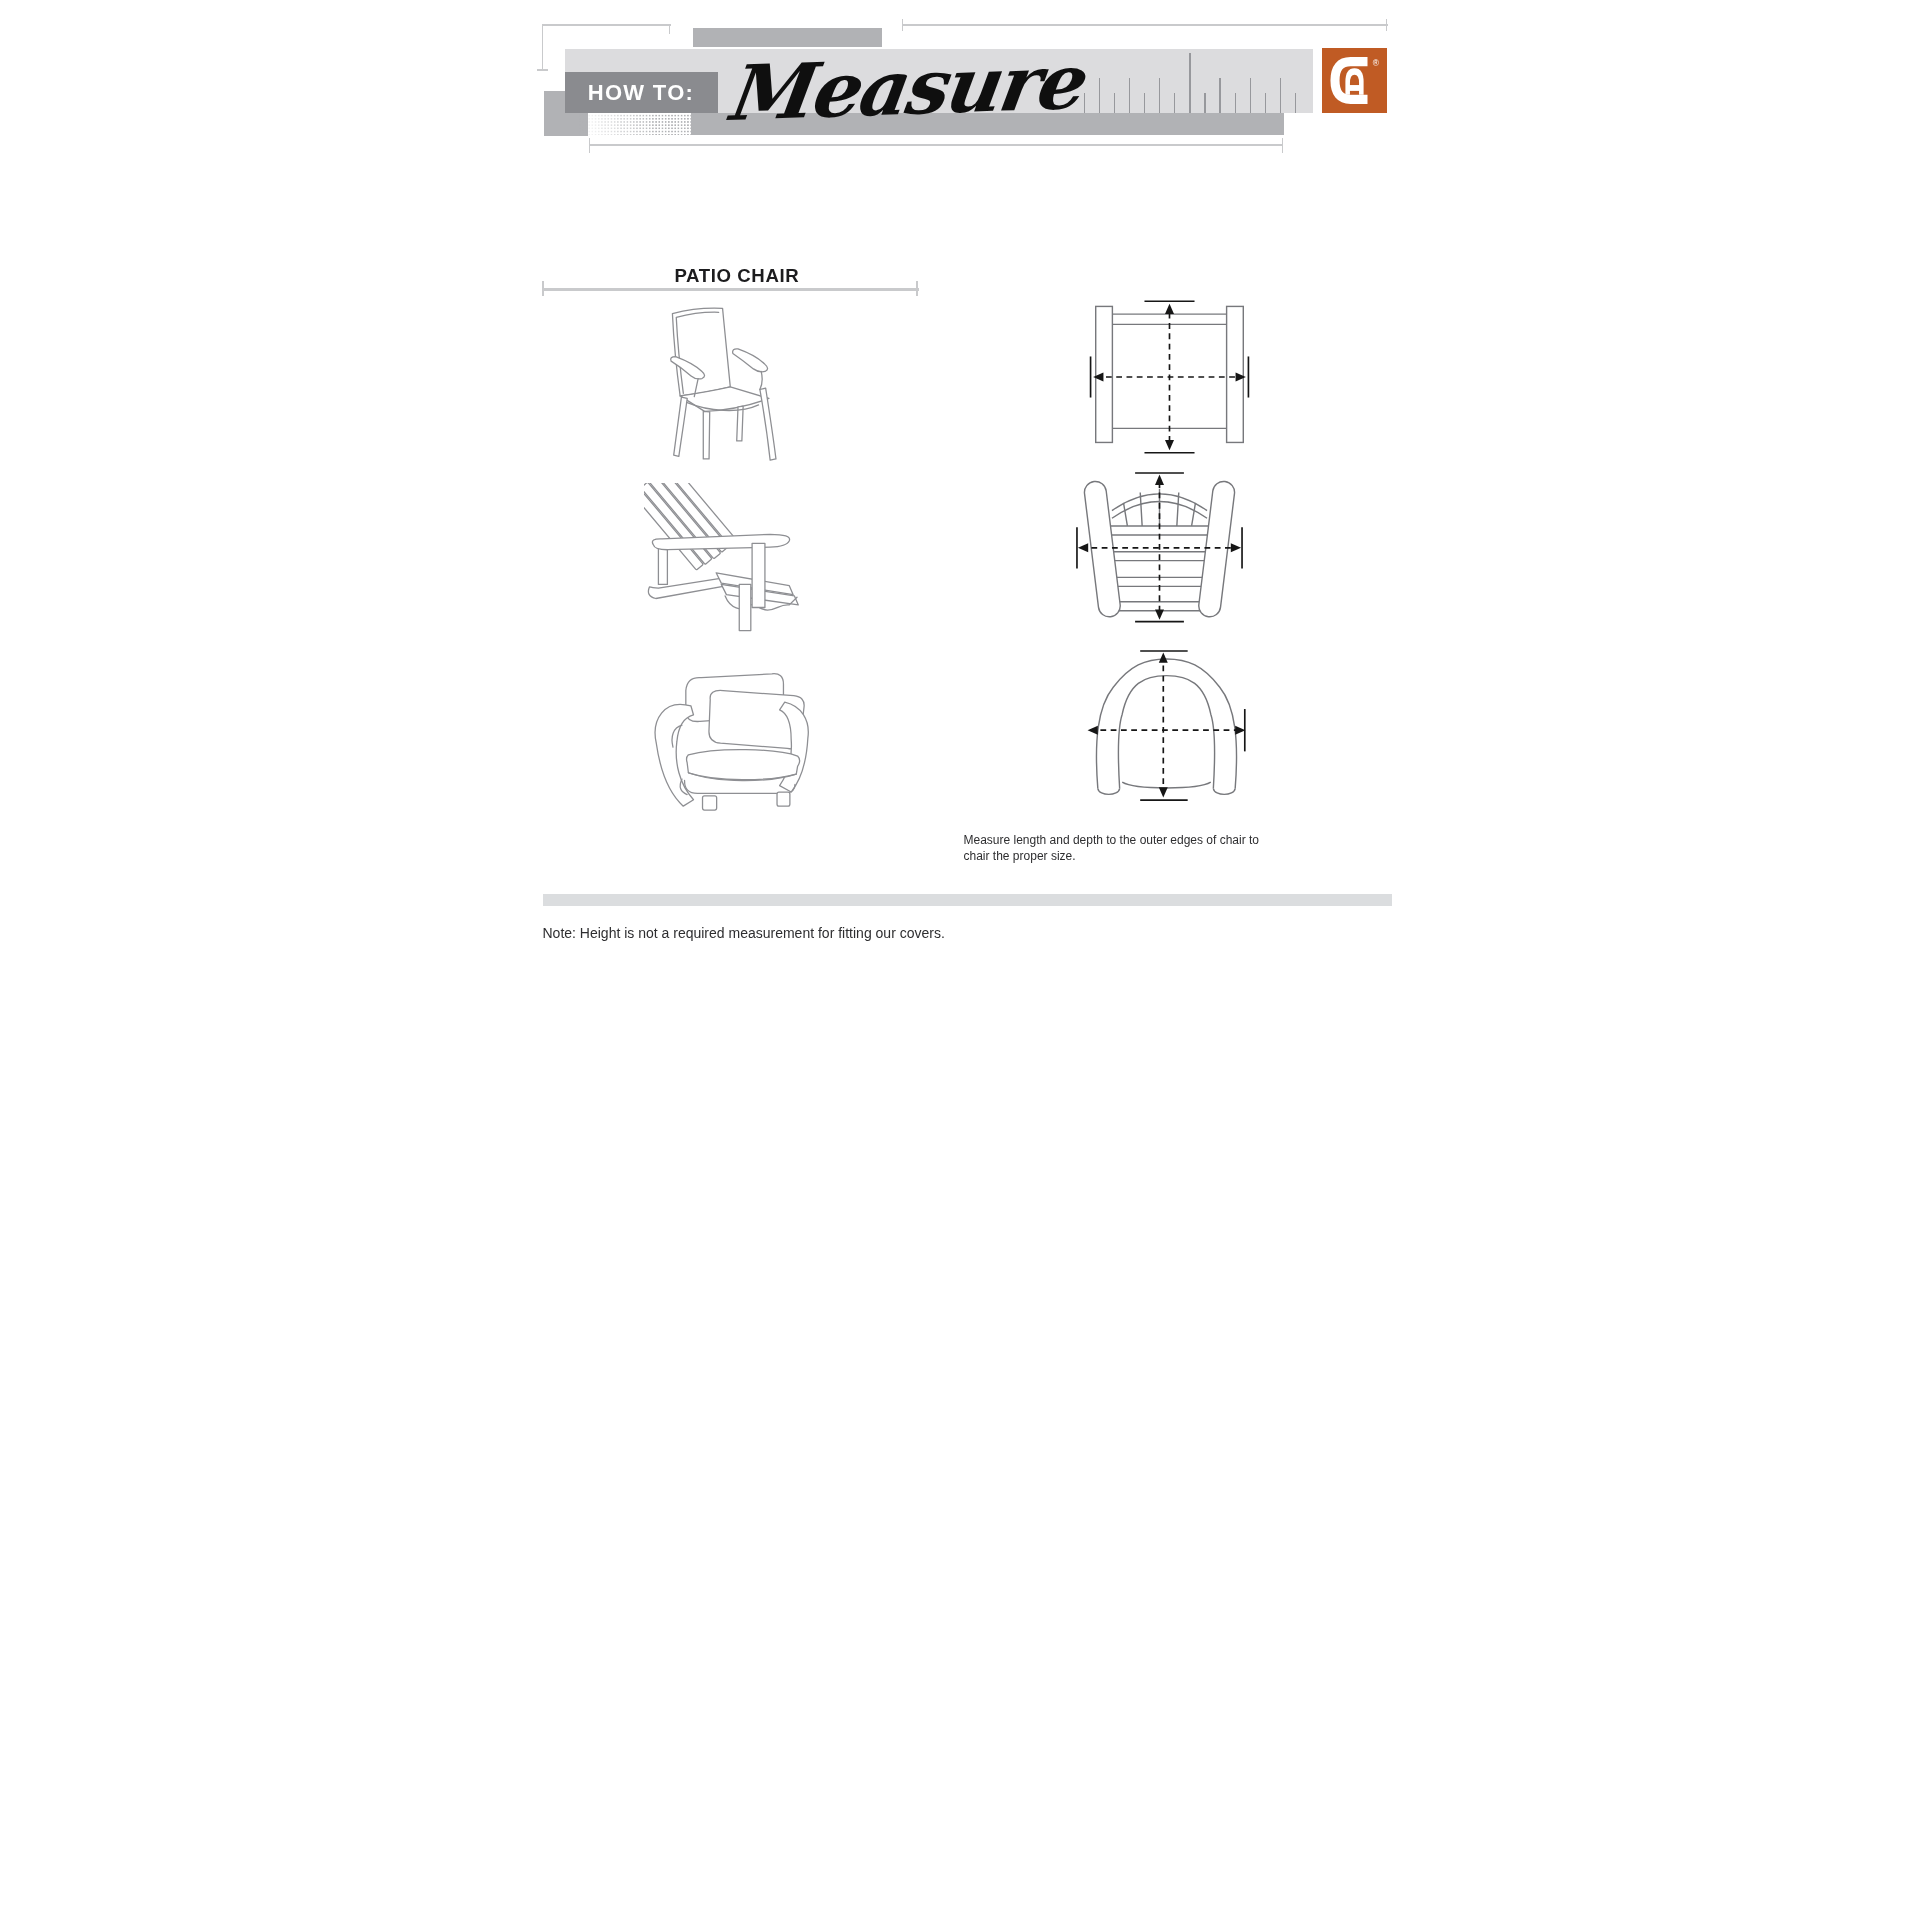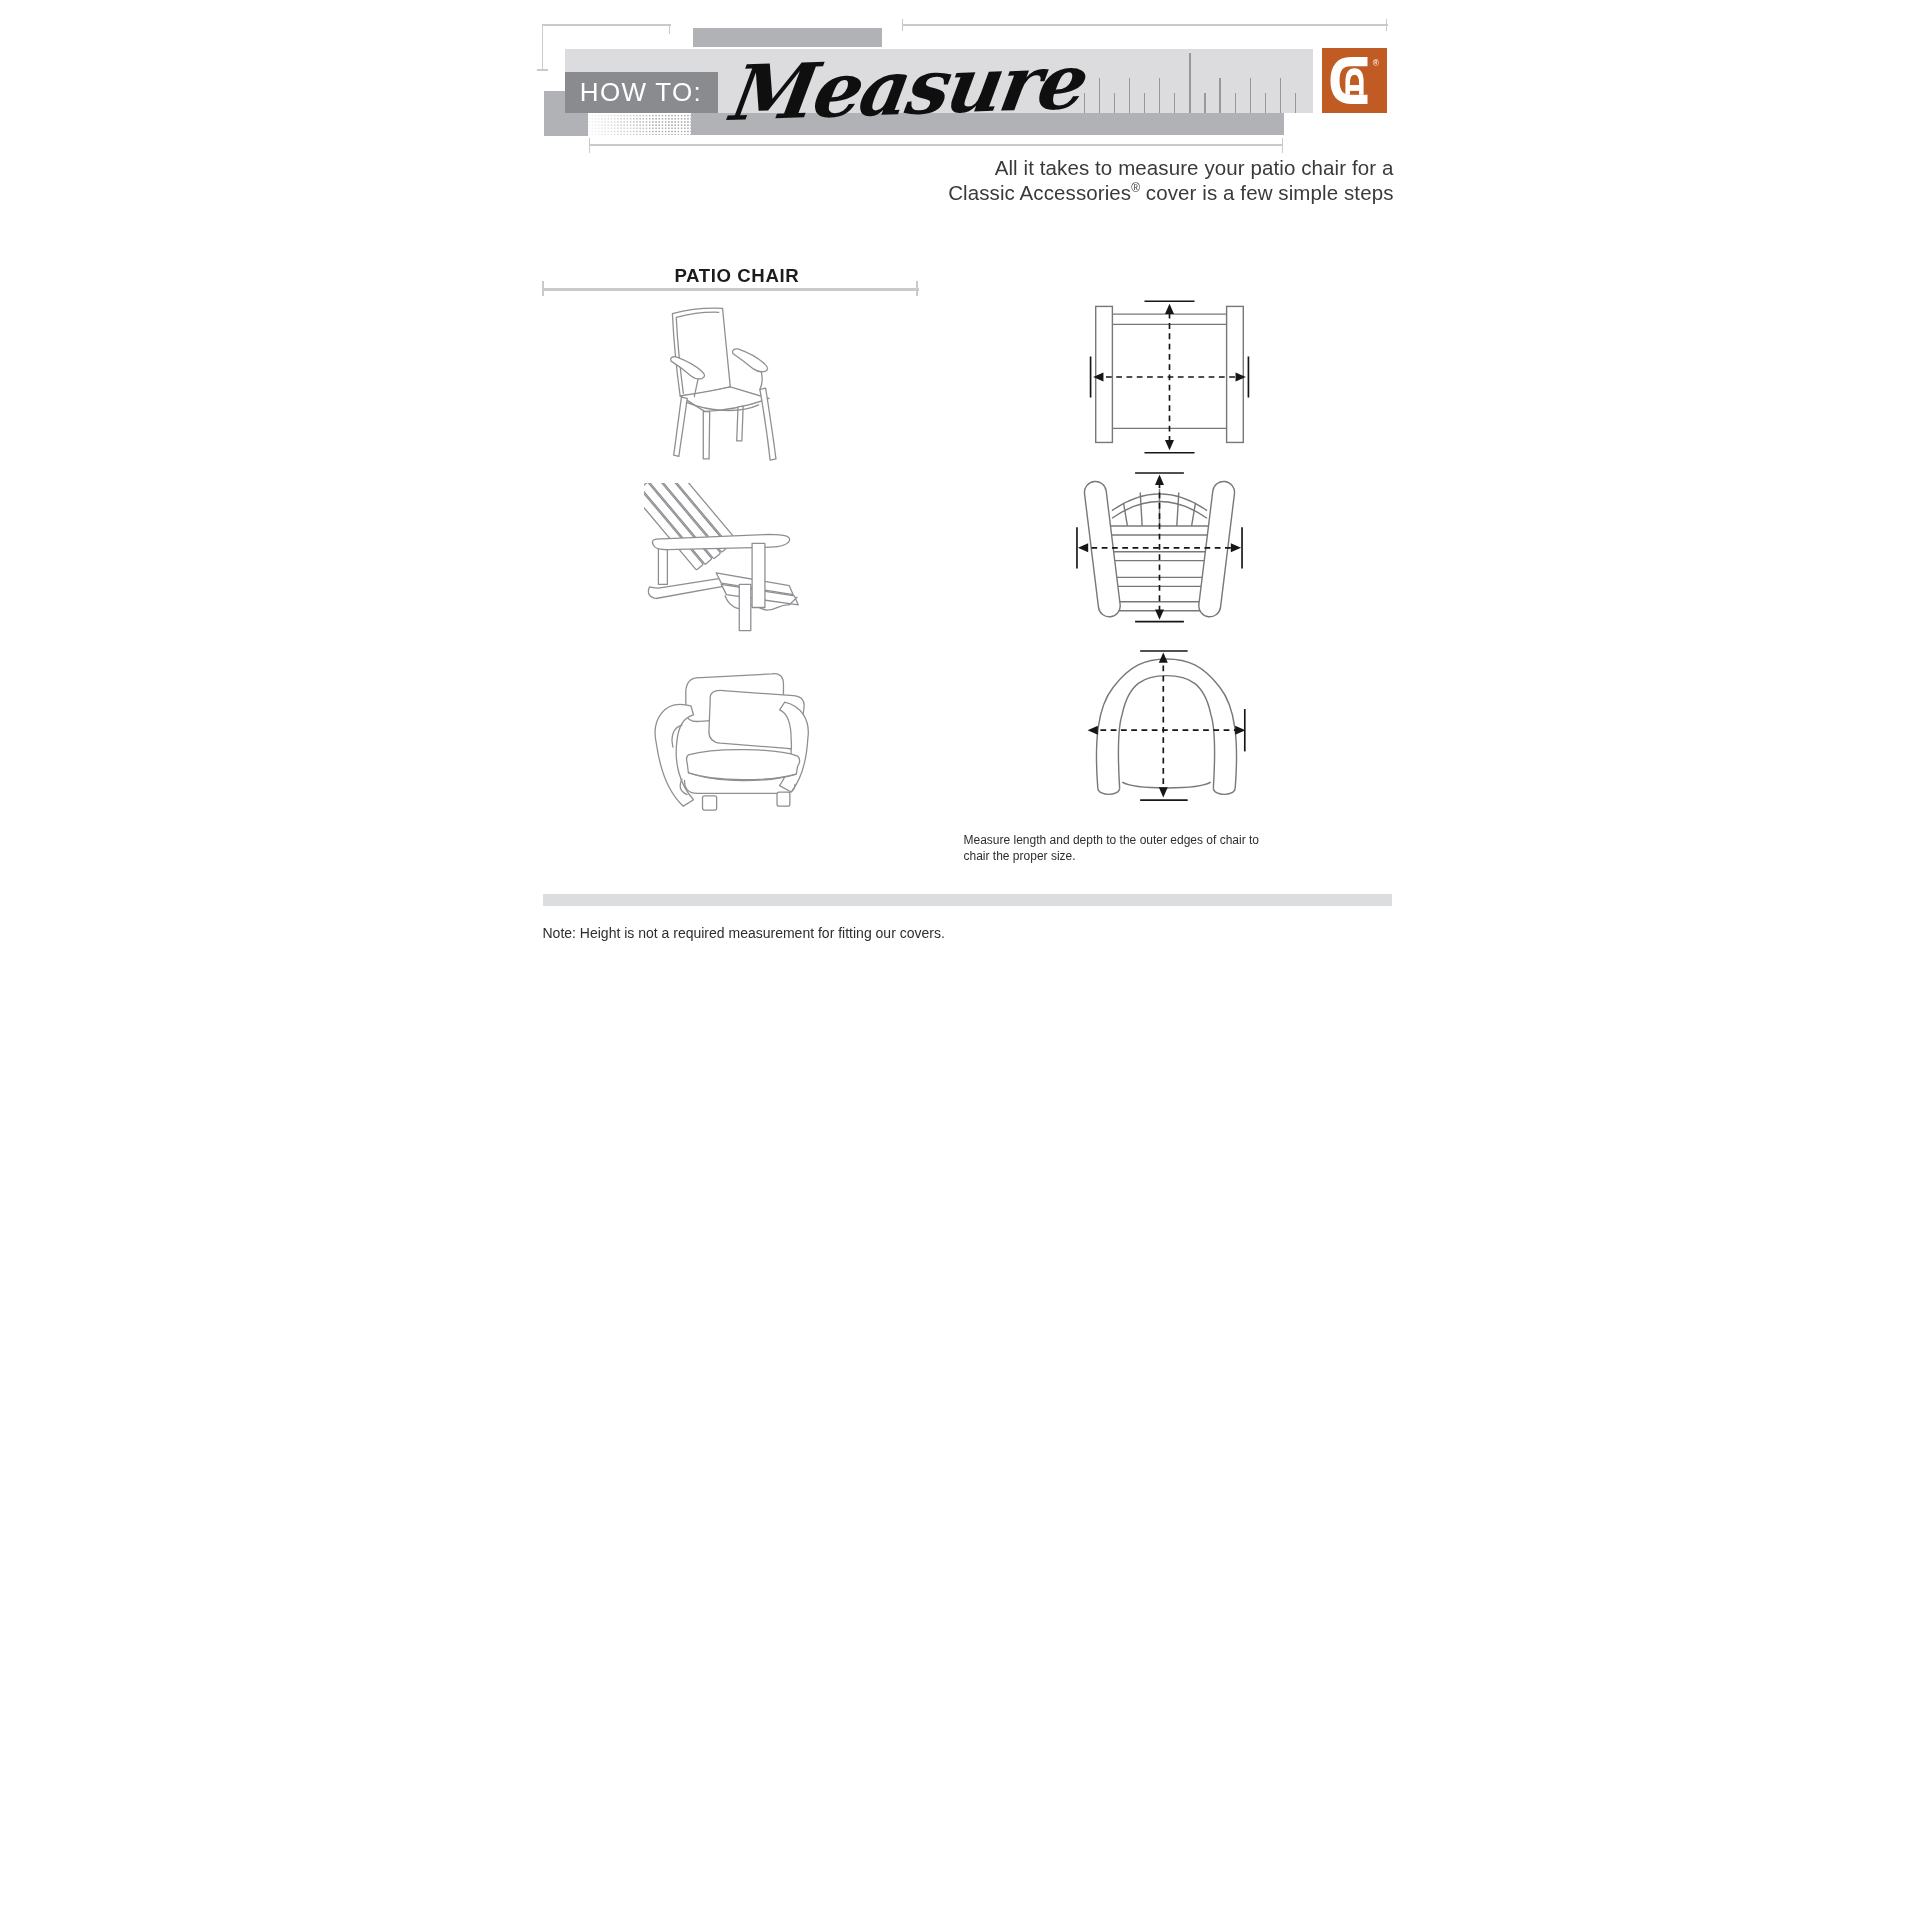--- a/index.html
+++ b/index.html
@@ -12,21 +12,21 @@
   .box-top{left:211px;top:28px;width:189px;height:19px;background:#b1b2b5;}
   .box-small{left:62px;top:91px;width:44px;height:45px;background:#b1b2b5;}
   .band-medium{left:209px;top:113px;width:593px;height:22px;background:#b1b2b5;}
   .halftone{left:96px;top:114px;width:116px;height:20.5px;
             background-image:radial-gradient(#b1b2b5 0.8px, rgba(0,0,0,0) 1px);
             background-size:3.2px 3.2px;
             -webkit-mask-image:linear-gradient(to left,#000 30%,rgba(0,0,0,0));
             mask-image:linear-gradient(to left,#000 30%,rgba(0,0,0,0));}
   .box-howto{left:83px;top:72px;width:153px;height:41px;background:#8a8b8f;
              display:flex;align-items:center;justify-content:center;}
-  .kicker{color:#fff;font-weight:normal;font-size:26px;letter-spacing:1.3px;}
+  .kicker{color:#fff;font-weight:bold;font-size:22px;letter-spacing:1.3px;}
   .script-title{left:252px;top:50px;font-family:"DejaVu Serif", serif;font-style:italic;font-weight:bold;
                 font-size:76px;line-height:1;color:#0f0f0f;letter-spacing:-2.6px;
                 transform:skewX(-12deg) rotate(-2deg);}
   .ruler{left:602px;top:49px;width:213px;height:64px;display:flex;align-items:flex-end;
          justify-content:space-between;}
   .ruler span{display:block;width:1.3px;background:#97989c;}
 
   
   .gline{background:#c9cacc;}
   .tl-h{left:60px;top:24.4px;width:129px;height:1.9px;}
@@ -118,24 +118,20 @@
       <path d="M43,72 L43,54 Q43,41 50,41 Q57,41 57,54 L57,72 Z" fill="#c05b24"></path>
       <rect x="40" y="57" width="20" height="9" fill="#ffffff"></rect>
       <text x="78" y="27" font-size="13" fill="#ffffff">®</text>
     </svg>
   </div>
 
   <div class="abs gline sub-h"></div>
   <div class="abs gline sub-tick-a"></div>
   <div class="abs gline sub-tick-b"></div>
 
-  <div class="abs intro">
-    <div>All it takes to measure your patio chair for a</div>
-    <div><span>Classic Accessories</span><sup>®</sup><span> cover is a few simple steps</span></div>
-  </div>
 
   <div class="abs section-label">PATIO CHAIR</div>
   <div class="abs patio-line"></div>
   <div class="abs patio-tick-a"></div>
   <div class="abs patio-tick-b"></div>
 
   <svg class="abs" style="left:180px;top:302px;" width="116" height="164" viewBox="0 0 180 255">
     <path class="artf" d="M16,18 Q55,8 94,10 C98,52 102,95 106,132 Q66,142 28,146 C22,103 18,60 16,18 Z"></path>
     <path class="art" d="M22,24 Q55,15 88,16 M22,24 C24,64 28,104 33,142"></path>
     <path class="artf" d="M28,146 Q70,140 106,132 L166,150 Q118,168 66,170 Z"></path>

